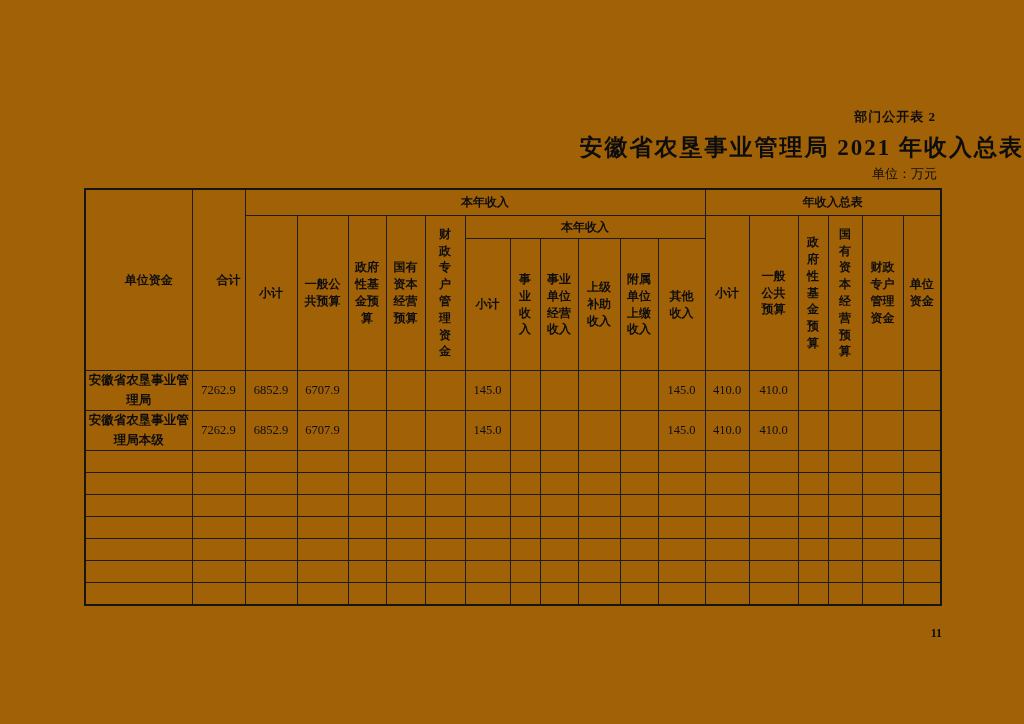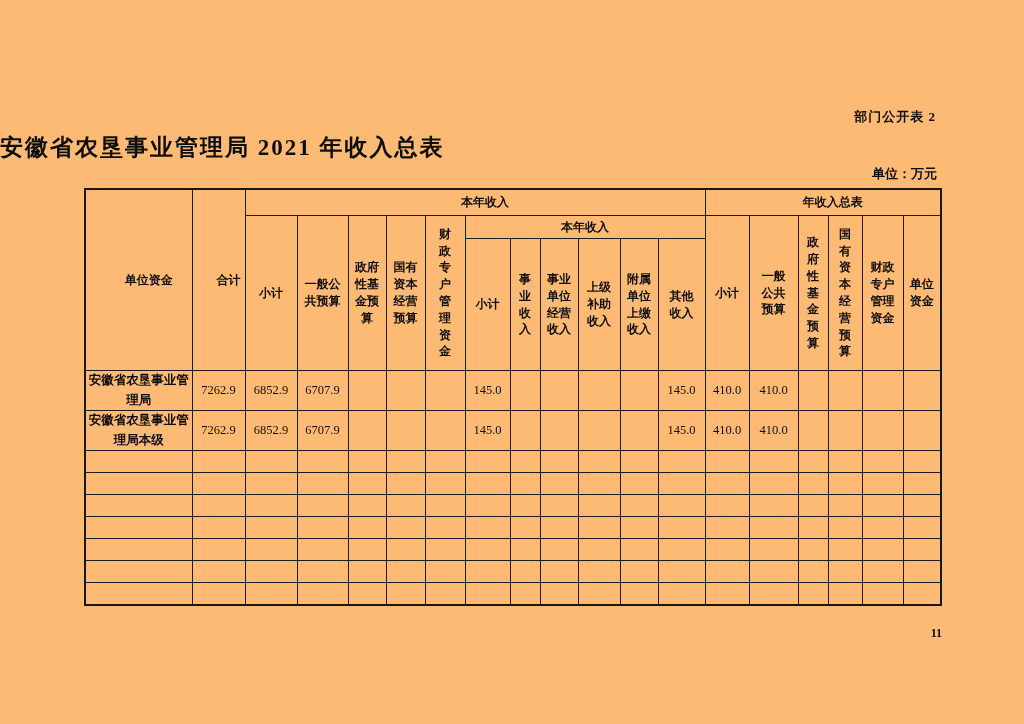--- a/index.html
+++ b/index.html
@@ -1,35 +1,35 @@
 <!DOCTYPE html>
 <html><head>
 <meta charset="utf-8">
 <style>
   html,body{margin:0;padding:0;background:#e8e8e8;}
   .page{
     position:relative;
     width:1024px;height:724px;
-    background:#fdba74;
+    background:#a16207;
     font-family:"Liberation Serif","DejaVu Serif",serif;
     color:#0d0d0d;
     overflow:hidden;
   }
   .corner-label{
     position:absolute;top:108px;right:88px;
     font-size:13px;font-weight:bold;letter-spacing:1px;
   }
   .doc-title{
     position:absolute;top:132px;left:0;width:1024px;
-    text-align:left;
+    text-align:right;
     font-size:23px;font-weight:bold;letter-spacing:2px;
   }
   .unit-note{
     position:absolute;top:165px;right:87px;
-    font-size:13px;font-weight:bold;
+    font-size:13px;font-weight:normal;
   }
   .table-wrap{
     position:absolute;left:84px;top:188px;
   }
   table.income{
     border-collapse:collapse;
     table-layout:fixed;
     width:858px;
     border:2px solid #161616;
   }

